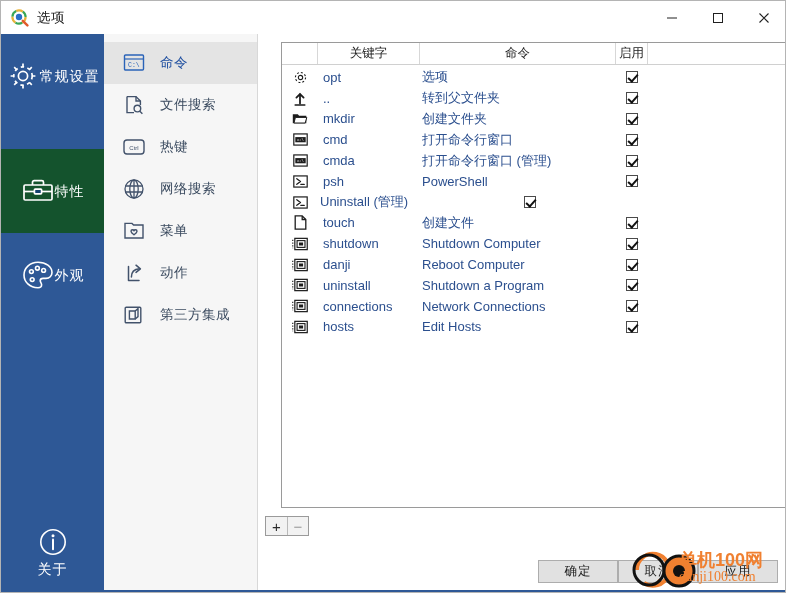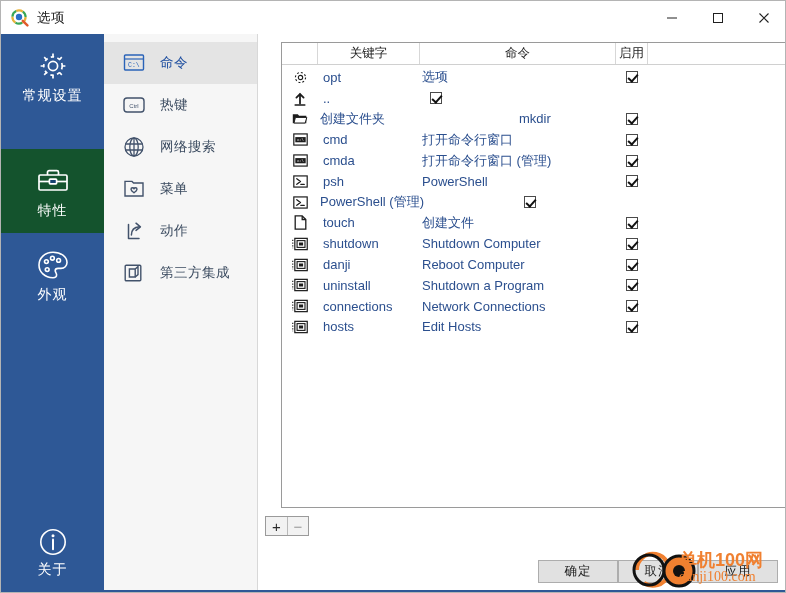--- a/index.html
+++ b/index.html
@@ -42,21 +42,21 @@
   }
 
   
   .rail {
     position: absolute; left: 0; top: 33px;
     width: 103px; height: 559px;
     background: #2e5896;
   }
   .rail-item {
     width: 103px; height: 84px;
-    display: flex; flex-direction: column;
+    display: flex; 
     align-items: center; justify-content: center;
     color: #ffffff;
     box-sizing: border-box;
   }
   .rail-item.active { background: #14532d; margin-top: 31px; }
   .rail-item .r-ico { height: 38px; display:flex; align-items:center; justify-content:center; }
   .rail-item .r-lab { font-size: 14px; margin-top: 2px; letter-spacing: 1px; }
   .rail-bottom {
     position: absolute; left: 0; bottom: 0;
     width: 103px; height: 82px;
@@ -310,20 +310,34 @@
       <span class="n-ico">
         <svg width="22" height="20" viewBox="0 0 22 20">
           <rect x="1.5" y="2" width="19" height="15" rx="1" fill="none" stroke="#2a63b8" stroke-width="1.4"></rect>
           <path d="M1.5 6 H20.5" stroke="#2a63b8" stroke-width="1.2"></path>
           <text x="5" y="14" font-family="'Liberation Mono', monospace" font-size="6.5" fill="#2a63b8">C:\</text>
         </svg>
       </span>
       <span class="n-lab">命令</span>
     </div>
 
+    <div class="nav-item">
+      <span class="n-ico">
+        <svg width="22" height="22" viewBox="0 0 22 22">
+          <g fill="none" stroke="#42526b" stroke-width="1.4">
+            <path d="M4 2.6 H13 L17.4 7 V11"></path>
+            <path d="M4 2.6 V18.6 H11"></path>
+            <path d="M13 2.6 V7 H17.4"></path>
+            <circle cx="14.4" cy="14.6" r="3.3"></circle>
+            <path d="M16.8 17.2 L19.4 19.8"></path>
+          </g>
+        </svg>
+      </span>
+      <span class="n-lab">文件搜索</span>
+    </div>
 
     <div class="nav-item">
       <span class="n-ico">
         <svg width="24" height="20" viewBox="0 0 24 20">
           <rect x="2" y="3" width="20" height="14" rx="3" fill="none" stroke="#42526b" stroke-width="1.4"></rect>
           <text x="12" y="13" text-anchor="middle" font-family="'Liberation Sans', sans-serif" font-size="6" fill="#42526b">Ctrl</text>
         </svg>
       </span>
       <span class="n-lab">热键</span>
     </div>
@@ -414,33 +428,34 @@
             <div class="td c-icon">
               <svg width="14" height="15" viewBox="0 0 14 15">
         <g stroke="#1d1d1d" stroke-width="1.8" fill="none" stroke-linecap="round">
           <path d="M7 12.5 V3.4"></path>
                   <path d="M3.4 6.6 L7 3 L10.6 6.6"></path>
           <path d="M2.2 14 H11.8" stroke-width="1.6"></path>
         </g>
               </svg>
             </div>
             <div class="td c-key">..</div>
+            <div class="td c-cmd">转到父文件夹</div>
             <div class="td c-en">
               <span class="chk"></span>
             </div>
           </div>
           <div class="trow">
             <div class="td c-icon">
               <svg width="16" height="13" viewBox="0 0 16 13">
         <path d="M0.8 2.2 h5 l1.3 1.5 h7.2 v7.6 h-13.5 z" fill="#1d1d1d"></path>
         <path d="M3.4 5.4 h11.4 l-1.6 5.6 h-11.2 z" fill="#ffffff" stroke="#1d1d1d" stroke-width="1"></path>
       </svg>
             </div>
+            <div class="td c-key">mkdir</div>
             <div class="td c-cmd">创建文件夹</div>
-            <div class="td c-key">mkdir</div>
             <div class="td c-en">
               <span class="chk"></span>
             </div>
           </div>
           <div class="trow">
             <div class="td c-icon">
               <svg width="15" height="13" viewBox="0 0 16 14">
         <rect x="0.8" y="1" width="14.4" height="12" fill="none" stroke="#1d1d1d" stroke-width="1.3"></rect>
         <rect x="2.4" y="4.4" width="11.2" height="5.6" fill="#1d1d1d"></rect>
         <text x="8" y="9" text-anchor="middle" font-family="'Liberation Mono', monospace" font-size="4" fill="#ffffff">C:\</text>
@@ -481,21 +496,21 @@
             </div>
           </div>
           <div class="trow">
             <div class="td c-icon">
               <svg width="15" height="13" viewBox="0 0 16 14">
         <rect x="0.8" y="1" width="14.4" height="12" fill="none" stroke="#1d1d1d" stroke-width="1.3"></rect>
         <path d="M4 4 L8 7 L4 10" fill="none" stroke="#1d1d1d" stroke-width="1.4" stroke-linecap="round" stroke-linejoin="round"></path>
         <path d="M8.4 10.2 H12" stroke="#1d1d1d" stroke-width="1.4" stroke-linecap="round"></path>
       </svg>
             </div>
-            <div class="td c-cmd">PowerShell (管理)</div>
+            <div class="td c-cmd">Uninstall (管理)</div>
             <div class="td c-en">
               <span class="chk"></span>
             </div>
           </div>
           <div class="trow">
             <div class="td c-icon">
               <svg width="13" height="15" viewBox="0 0 13 15">
         <path d="M1.2 0.9 H8.2 L11.8 4.5 V14.1 H1.2 Z" fill="#ffffff" stroke="#1d1d1d" stroke-width="1.3"></path>
         <path d="M8.2 0.9 V4.5 H11.8" fill="none" stroke="#1d1d1d" stroke-width="1.3"></path>
       </svg>

